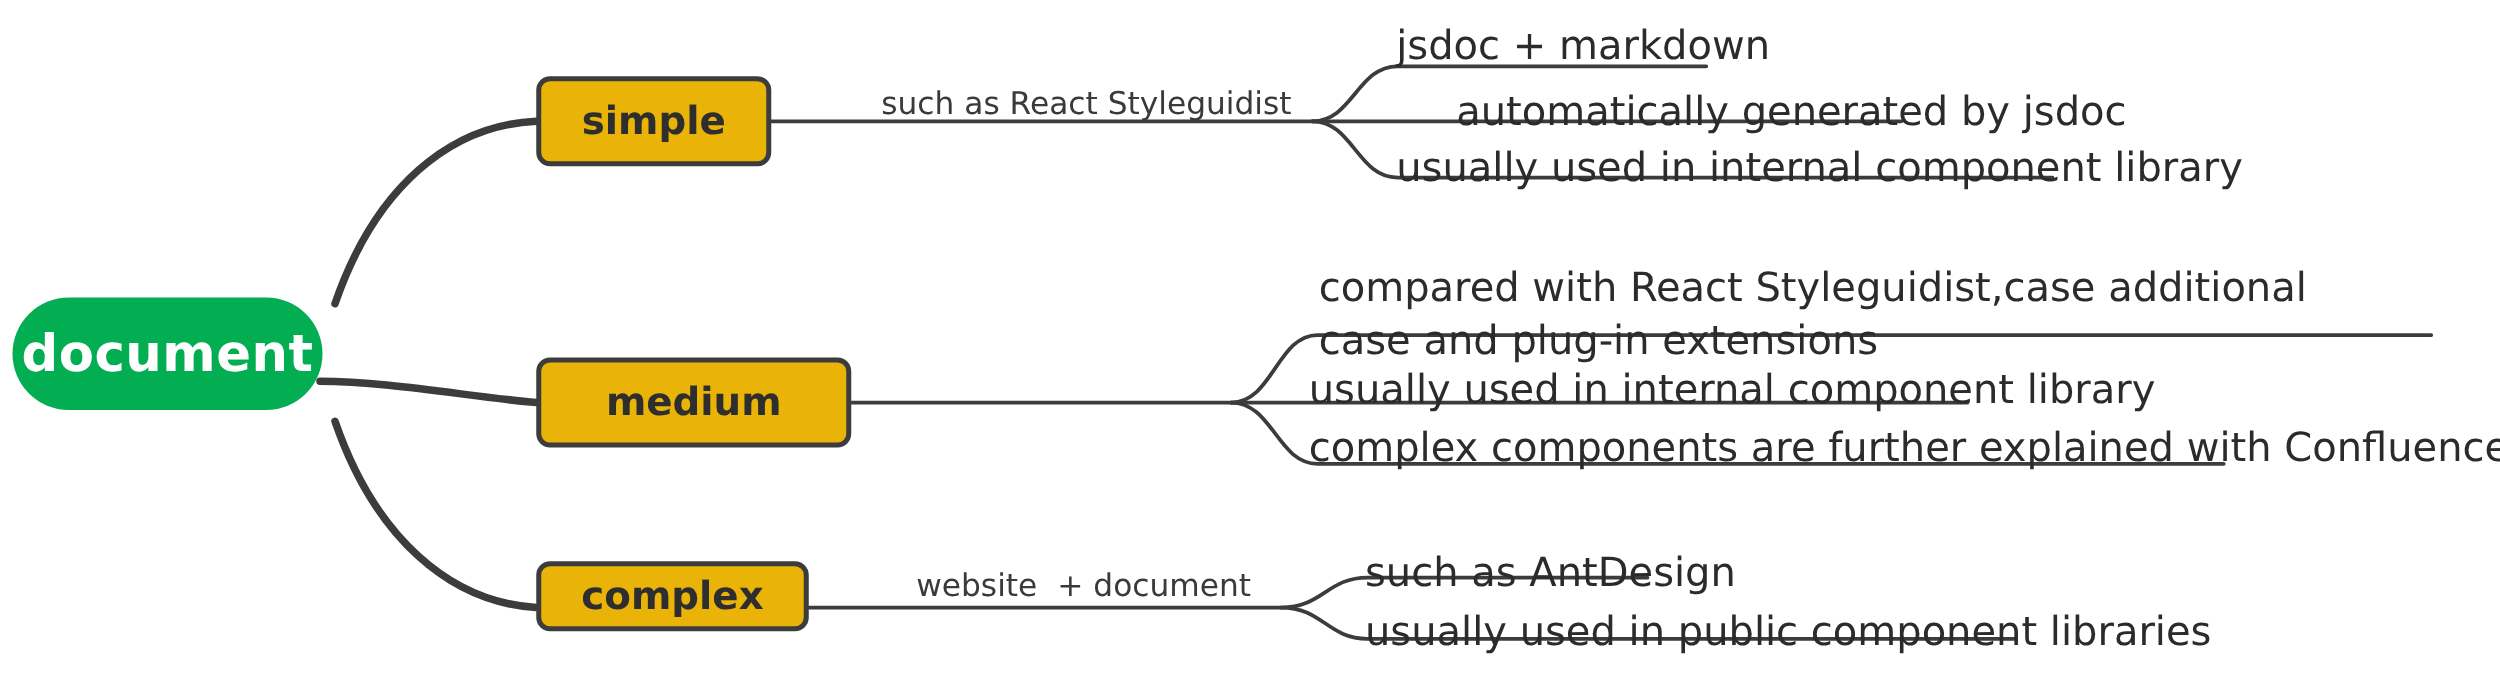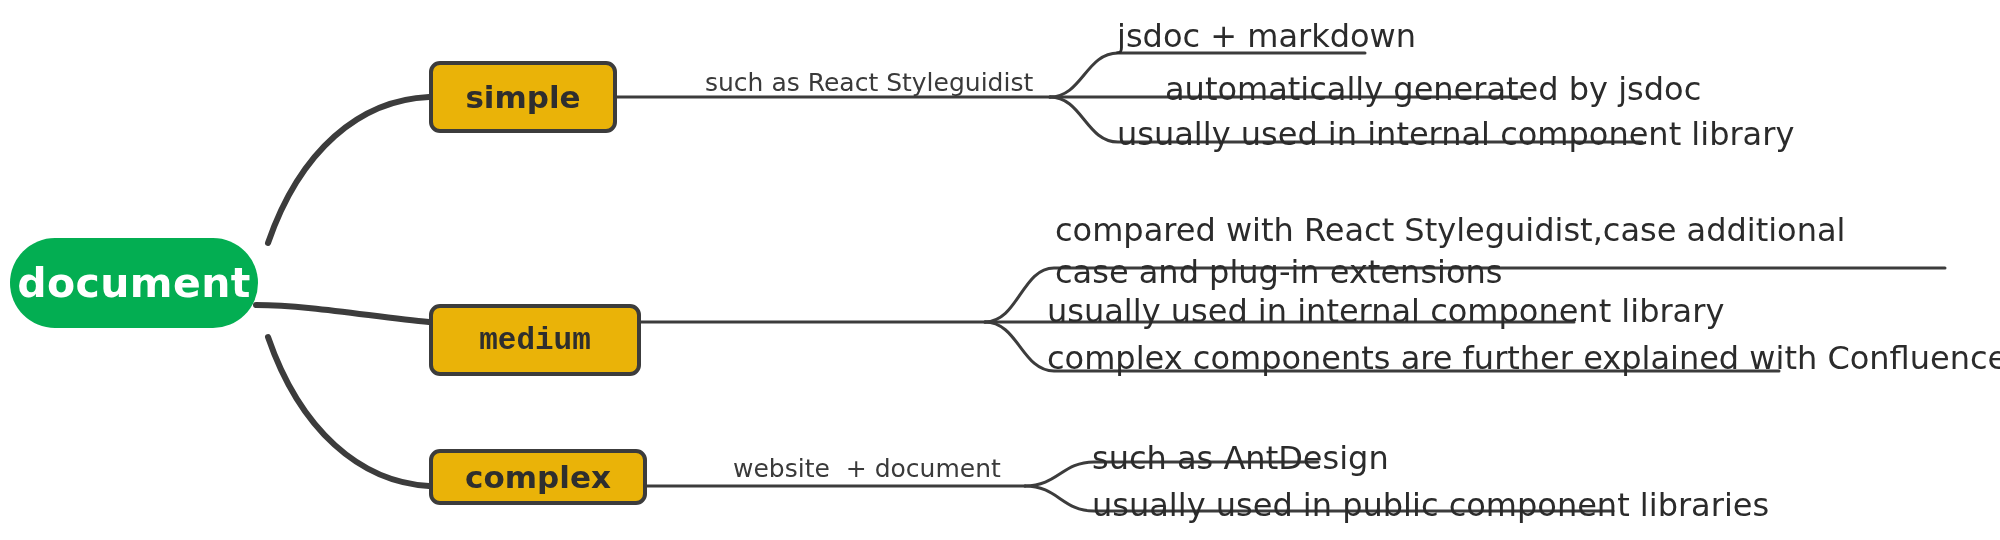--- a/index.html
+++ b/index.html
@@ -60,21 +60,21 @@
     box-sizing: border-box;
     text-align: center;
   }
   .branch-label {
     color: #2e2e2e;
     font-size: 31px;
     font-weight: bold;
     white-space: nowrap;
   }
   #node-simple  { left: 429px; top: 61px;  width: 188px; height: 72px; }
-  #node-medium  { left: 429px; top: 304px; width: 212px; height: 72px; font-family: Liberation Mono, monospace; }
+  #node-medium  { left: 429px; top: 286px; width: 252px; height: 72px; }
   #node-complex { left: 429px; top: 449px; width: 218px; height: 56px; }
 
   
   .edge-label {
     position: absolute;
     color: #3a3a3a;
     font-size: 25px;
     white-space: pre;
     line-height: 1;
   }

